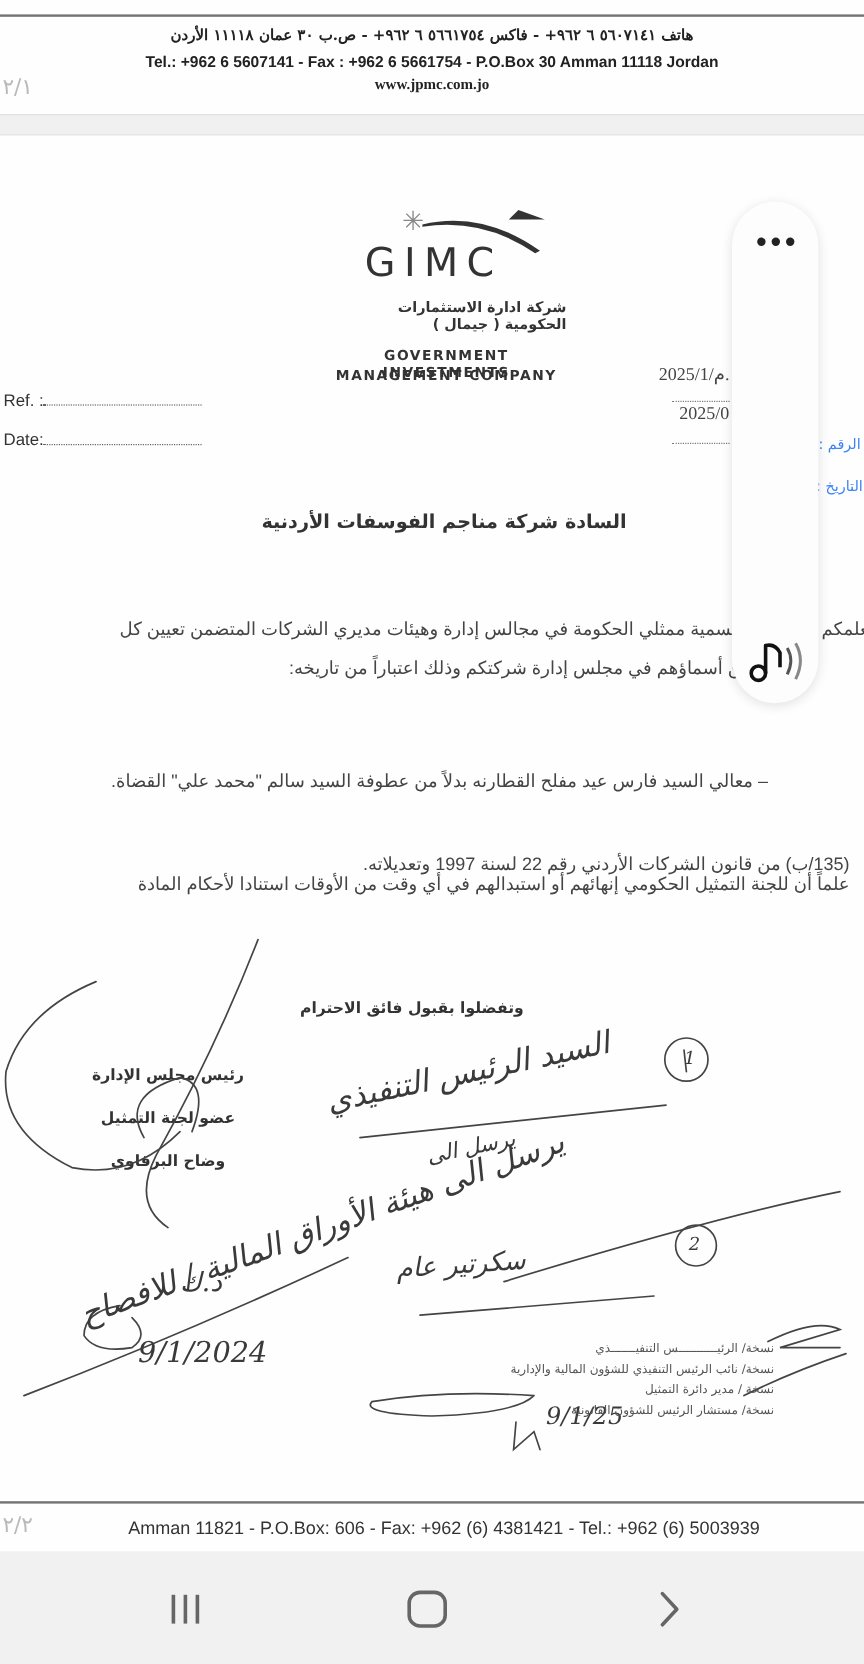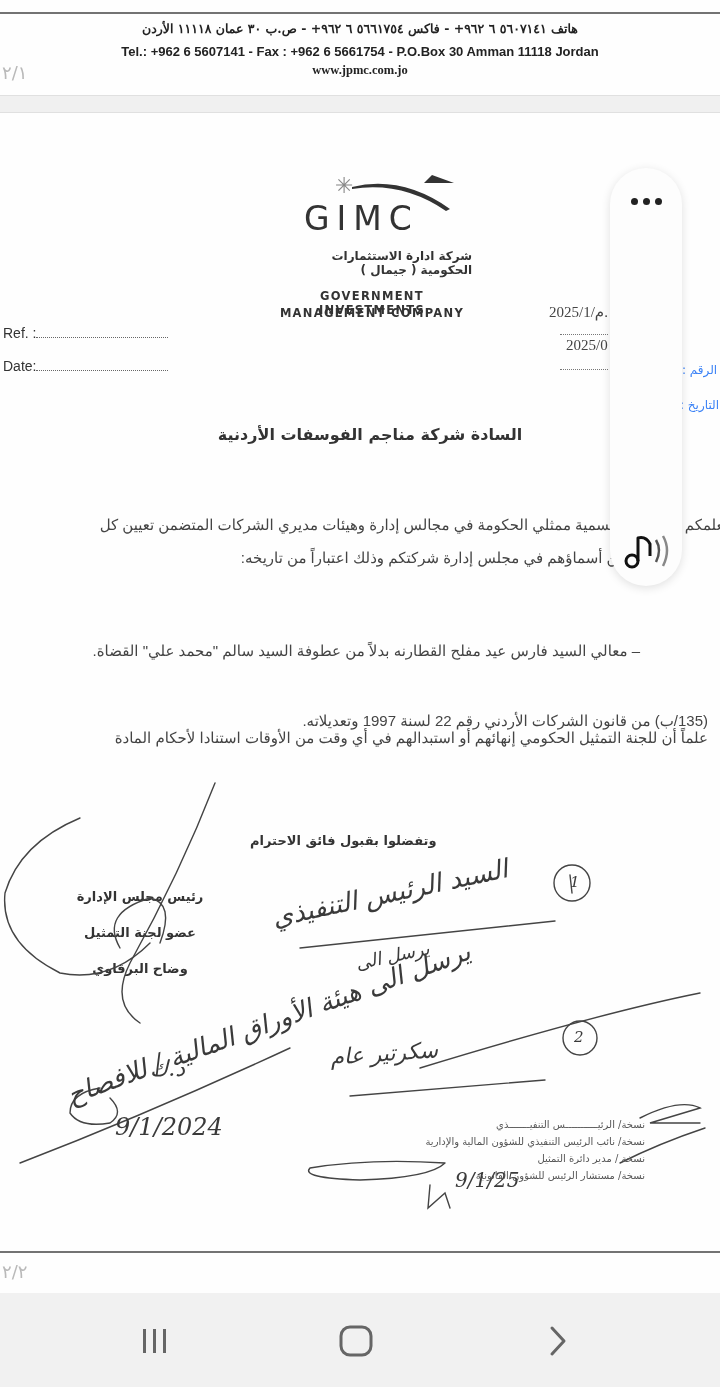--- a/index.html
+++ b/index.html
@@ -157,20 +157,21 @@
 
   <div class="copies">
     <div>نسخة/ الرئيـــــــــــس التنفيـــــــذي</div>
     <div>نسخة/ نائب الرئيس التنفيذي للشؤون المالية والإدارية</div>
     <div>نسخة / مدير دائرة التمثيل</div>
     <div>نسخة/ مستشار الرئيس للشؤون القانونية</div>
   </div>
 
   <div class="rule" style="top:1138px;"></div>
   <div class="pg-mark" style="top:1148px;">٢/٢</div>
+  <div class="footer-en">Amman 11821 - P.O.Box: 606 - Fax: +962 (6) 4381421 - Tel.: +962 (6) 5003939</div>
 </div>
 
 <div class="float-panel">
   <div class="more-btn">
     <span></span>
       <span></span>
       <span></span>
   </div>
   <div class="music-btn">
     <svg width="50" height="44" viewBox="0 0 50 44">

